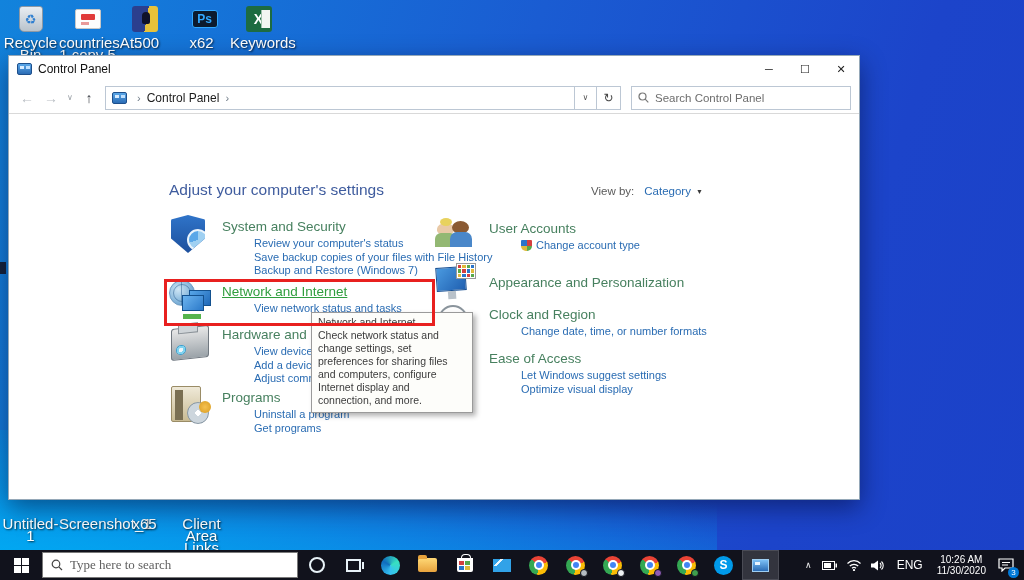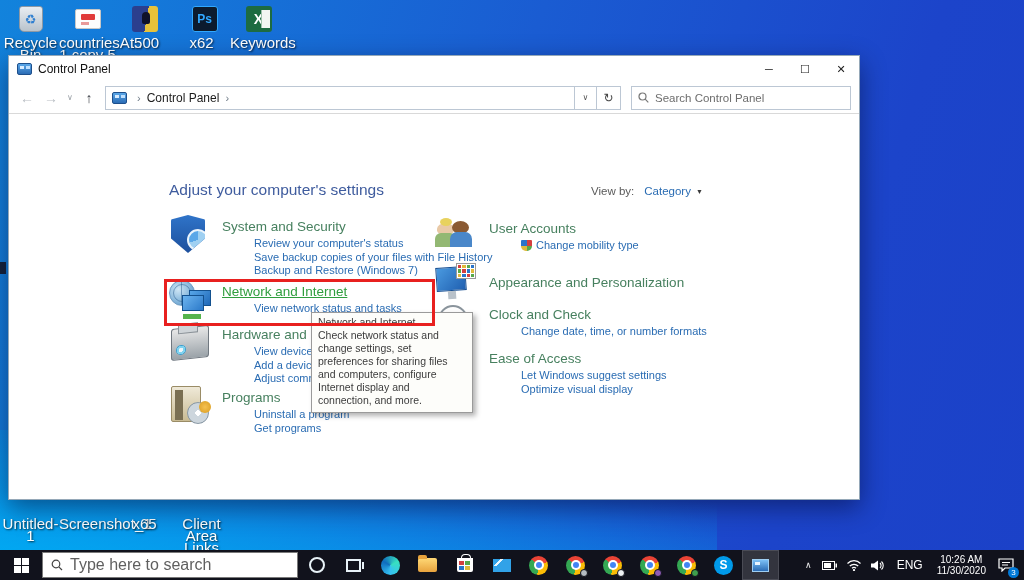--- a/index.html
+++ b/index.html
@@ -15,21 +15,21 @@
   .dicon .art { width:34px; height:32px; display:flex; align-items:center; justify-content:center; }
   .dicon .lbl { margin-top:2px; font-size:15px; color:#fff; text-align:center; line-height:12px;
     text-shadow:1px 1px 2px rgba(0,0,0,.75); max-width:57px; }
   .bin { width:24px; height:26px; background:linear-gradient(180deg,#e8edf2,#b9c3cc); border-radius:3px 3px 5px 5px;
     border:1px solid #8d99a5; display:flex; align-items:center; justify-content:center; color:#2f7fd0; font-size:13px; }
   .redfile { width:26px; height:20px; background:#fdfdfd; border:1px solid #c7c7c7; border-radius:2px; position:relative; }
   .redfile::before { content:""; position:absolute; left:5px; top:4px; right:5px; height:6px; background:#e03a3a; border-radius:1px; }
   .redfile::after { content:""; position:absolute; left:5px; bottom:3px; right:11px; height:3px; background:#e89a9a; }
   .thumb { width:26px; height:26px; border-radius:3px; background:linear-gradient(100deg,#2b3f8e 55%,#e8c23a 55%); position:relative; }
   .thumb::before { content:""; position:absolute; left:10px; top:6px; width:8px; height:12px; background:#10122a; border-radius:4px 4px 2px 2px; }
-  .psfile { width:26px; height:26px; background:#0c1b2e; border:1px solid #31a8ff; border-radius:3px;
+  .psfile { width:26px; height:18px; background:#0c1b2e; border:1px solid #31a8ff; border-radius:3px;
     color:#31a8ff; font-weight:bold; font-size:12px; display:flex; align-items:center; justify-content:center;margin-left:6px; }
   .xlfile { width:26px; height:26px; background:#1d6b41; border-radius:3px; position:relative;
     color:#fff; font-weight:bold; font-size:14px; display:flex; align-items:center; justify-content:center; }
   .xlfile::after { content:""; position:absolute; right:2px; top:4px; width:8px; height:18px; background:#f2f6f2;
     border-left:1px solid #9fc3ac; }
   .bottom-labels { position:absolute; top:502px; left:2px; display:flex; z-index:1; }
   .bottom-labels .dicon .lbl { margin-top:16px; }
   .edge-peek { position:absolute; left:0; top:262px; width:6px; height:12px; background:#15233c; z-index:1; }
 
   
@@ -122,21 +122,21 @@
   .tooltip .tt-body { font-size:10.5px; color:#3c3c3c; line-height:13px; }
   .redbox { position:absolute; left:155px; top:164px; width:271px; height:47px; border:3px solid #e8201f; z-index:40; }
 
   
   .taskbar { position:absolute; left:0; bottom:0; width:1024px; height:30px; background:#11121c;
     display:flex; align-items:center; z-index:5; }
   .start { width:42px; height:30px; display:flex; align-items:center; justify-content:center; }
   .winlogo { display:grid; grid-template-columns:7px 7px; grid-template-rows:7px 7px; gap:1px; }
   .winlogo span { background:#fff; }
   .tb-search { width:256px; height:26px; background:#fff; border:1px solid #7a7a7a; display:flex; align-items:center; padding:0 8px; }
-  .tb-search input { border:none; outline:none; flex:1; font-size:16px; color:#444; font-family:Liberation Sans, sans-serif; }
+  .tb-search input { border:none; outline:none; flex:1; font-size:13px; color:#444; font-family:Liberation Serif, serif; }
   .tb-search input::placeholder { color:#5f5f5f; }
   .tb-ic { width:37px; height:30px; display:flex; align-items:center; justify-content:center; position:relative; }
   .cortana { width:16px; height:16px; border-radius:50%; border:2px solid #e8f2f8; }
   .taskview { width:15px; height:13px; border:2px solid #e8f2f8; position:relative; }
   .taskview::before { content:""; position:absolute; right:-5px; top:1px; width:2px; height:7px; background:#e8f2f8; }
   .edge { width:19px; height:19px; border-radius:50%; background:conic-gradient(from 180deg,#35c1f1,#0f6cbd,#38e0c0,#35c1f1); }
   .folder { width:19px; height:14px; background:linear-gradient(180deg,#ffd977,#e8a33d); border-radius:2px; position:relative; }
   .folder::before { content:""; position:absolute; left:0; top:-3px; width:9px; height:4px; background:#e8a33d; border-radius:2px 2px 0 0; }
   .store { width:16px; height:14px; background:#fff; border-radius:0 0 2px 2px; position:relative;
     display:grid; grid-template-columns:5px 5px; grid-template-rows:4px 4px; gap:1px; place-content:center; }
@@ -314,21 +314,21 @@
           </div>
         <div class="txt">
           <a href="#" class="cat-title">User Accounts</a>
           <a href="#" class="cat-link uac-link">
             <span class="uac-shield">
                 <span class="sh-q1"></span>
                 <span class="sh-q2"></span>
                 <span class="sh-q3"></span>
                 <span class="sh-q4"></span>
               </span>
-            <span>Change mobility type</span>
+            <span>Change account type</span>
           </a>
         </div>
       </div>
 
       <div class="cat" style="left:427px; top:148px;">
         <div class="icon">
           <div class="i-appmon"></div>
           <div class="i-palette">
               <span class="sh-q2"></span>
               <span class="sh-q3"></span>
@@ -347,21 +347,21 @@
         <div class="txt" style="padding-top:10px;">
           <a href="#" class="cat-title">Appearance and Personalization</a>
         </div>
       </div>
 
       <div class="cat" style="left:427px; top:186px;">
         <div class="icon">
             <div class="i-clock"></div>
           </div>
         <div class="txt">
-          <a href="#" class="cat-title">Clock and Check</a>
+          <a href="#" class="cat-title">Clock and Region</a>
           <a href="#" class="cat-link">Change date, time, or number formats</a>
         </div>
       </div>
 
       <div class="cat" style="left:427px; top:230px;">
         <div class="icon">
             <div class="i-ease"></div>
           </div>
         <div class="txt">
           <a href="#" class="cat-title">Ease of Access</a>

